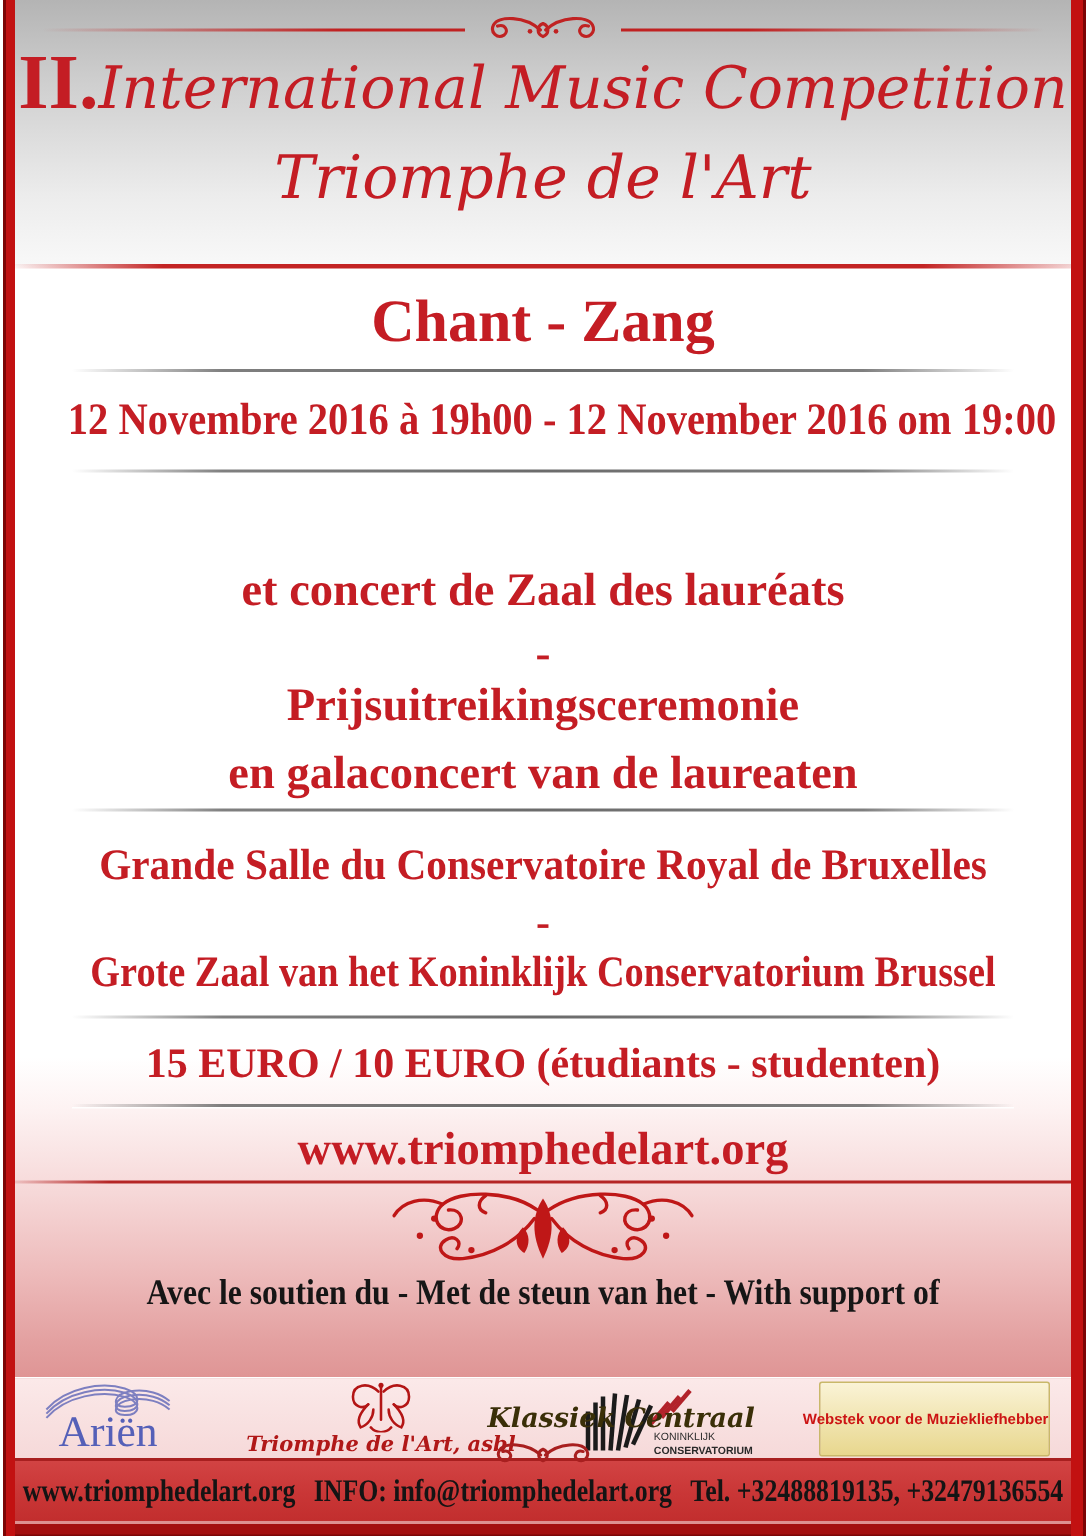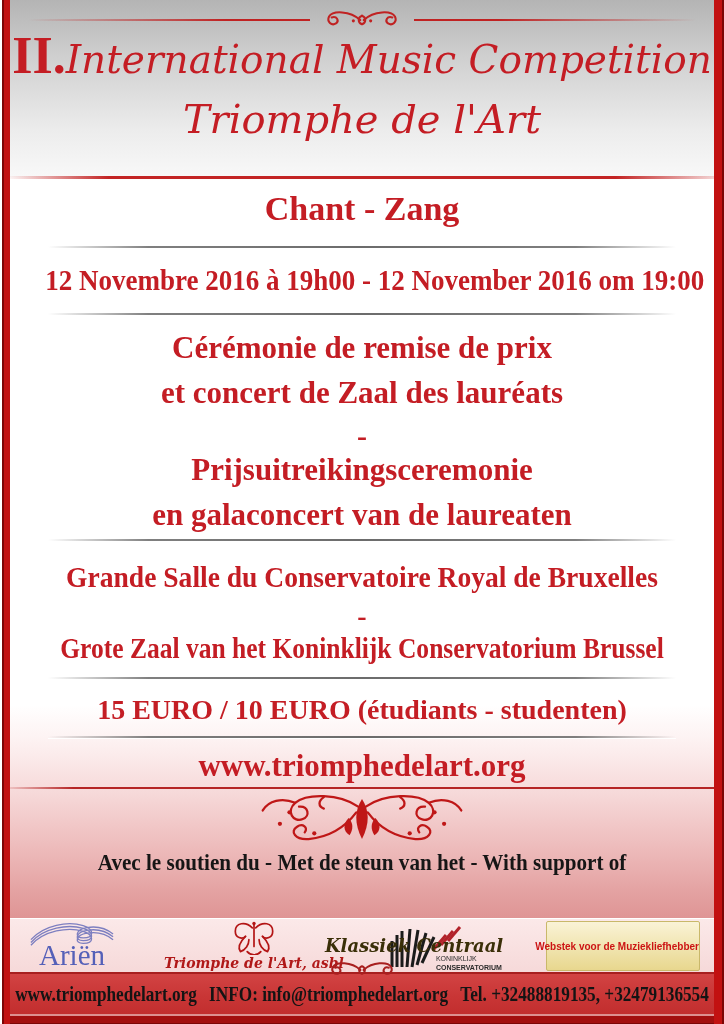--- a/index.html
+++ b/index.html
@@ -33,21 +33,21 @@
   .title2{top:96px;font-size:40px;}
 
   .hr-red-fade{position:absolute;top:176px;left:10px;right:10px;height:3px;
     background:linear-gradient(90deg,rgba(200,40,40,.05),#c32424 14%,#c32424 86%,rgba(200,40,40,.2));}
   .hr-gray{position:absolute;left:48px;right:48px;height:2px;
     background:linear-gradient(90deg,rgba(110,110,110,0),rgba(105,105,105,.85) 16%,rgba(95,95,95,.92) 50%,rgba(105,105,105,.85) 84%,rgba(110,110,110,0));
     box-shadow:0 1px 0 rgba(255,255,255,.9);}
   .hr-red-solid{position:absolute;top:787px;left:10px;right:10px;height:2px;
     background:linear-gradient(90deg,rgba(185,38,38,.15),#b52525 9%,#b52525 100%);}
 
-  .category{top:190px;font-size:34px;}
+  .category{top:190px;font-size:40px;}
   .g1{top:246px;} .g2{top:313px;} .g3{top:539px;} .g4{top:677px;} .g5{top:736px;}
   .datetime{top:263px;font-size:30px;white-space:nowrap;transform:scaleX(.9);transform-origin:center;}
   .fr1{top:330px;font-size:31px;}
   .fr2{top:375px;font-size:31px;}
   .dash1{top:419px;font-size:30px;}
   .nl1{top:452px;font-size:31px;}
   .nl2{top:497px;font-size:31px;}
   .venuefr{top:561px;font-size:29px;white-space:nowrap;transform:scaleX(.95);transform-origin:center;}
   .venuedash{top:600px;font-size:28px;}
   .venuenl{top:632px;font-size:29px;white-space:nowrap;transform:scaleX(.88);transform-origin:center;}
@@ -113,21 +113,20 @@
   <div class="abs title2 script red">Triomphe de l'Art</div>
 
   <div class="hr-red-fade"></div>
 
   <div class="abs category red bold">Chant - Zang</div>
   <div class="hr-gray g1"></div>
 
   <div class="abs datetime red bold">12 Novembre 2016 à 19h00 - 12 November 2016 om 19:00</div>
   <div class="hr-gray g2"></div>
 
-  <div class="abs fr1 red bold">Cérémonie de remise de prix</div>
   <div class="abs fr2 red bold">et concert de Zaal des lauréats</div>
   <div class="abs dash1 red bold">-</div>
   <div class="abs nl2 red bold">en galaconcert van de laureaten</div>
   <div class="abs nl1 red bold">Prijsuitreikingsceremonie</div>
   <div class="hr-gray g3"></div>
 
   <div class="abs venuefr red bold">Grande Salle du Conservatoire Royal de Bruxelles</div>
   <div class="abs venuedash red bold">-</div>
   <div class="abs venuenl red bold">Grote Zaal van het Koninklijk Conservatorium Brussel</div>
   <div class="hr-gray g4"></div>

